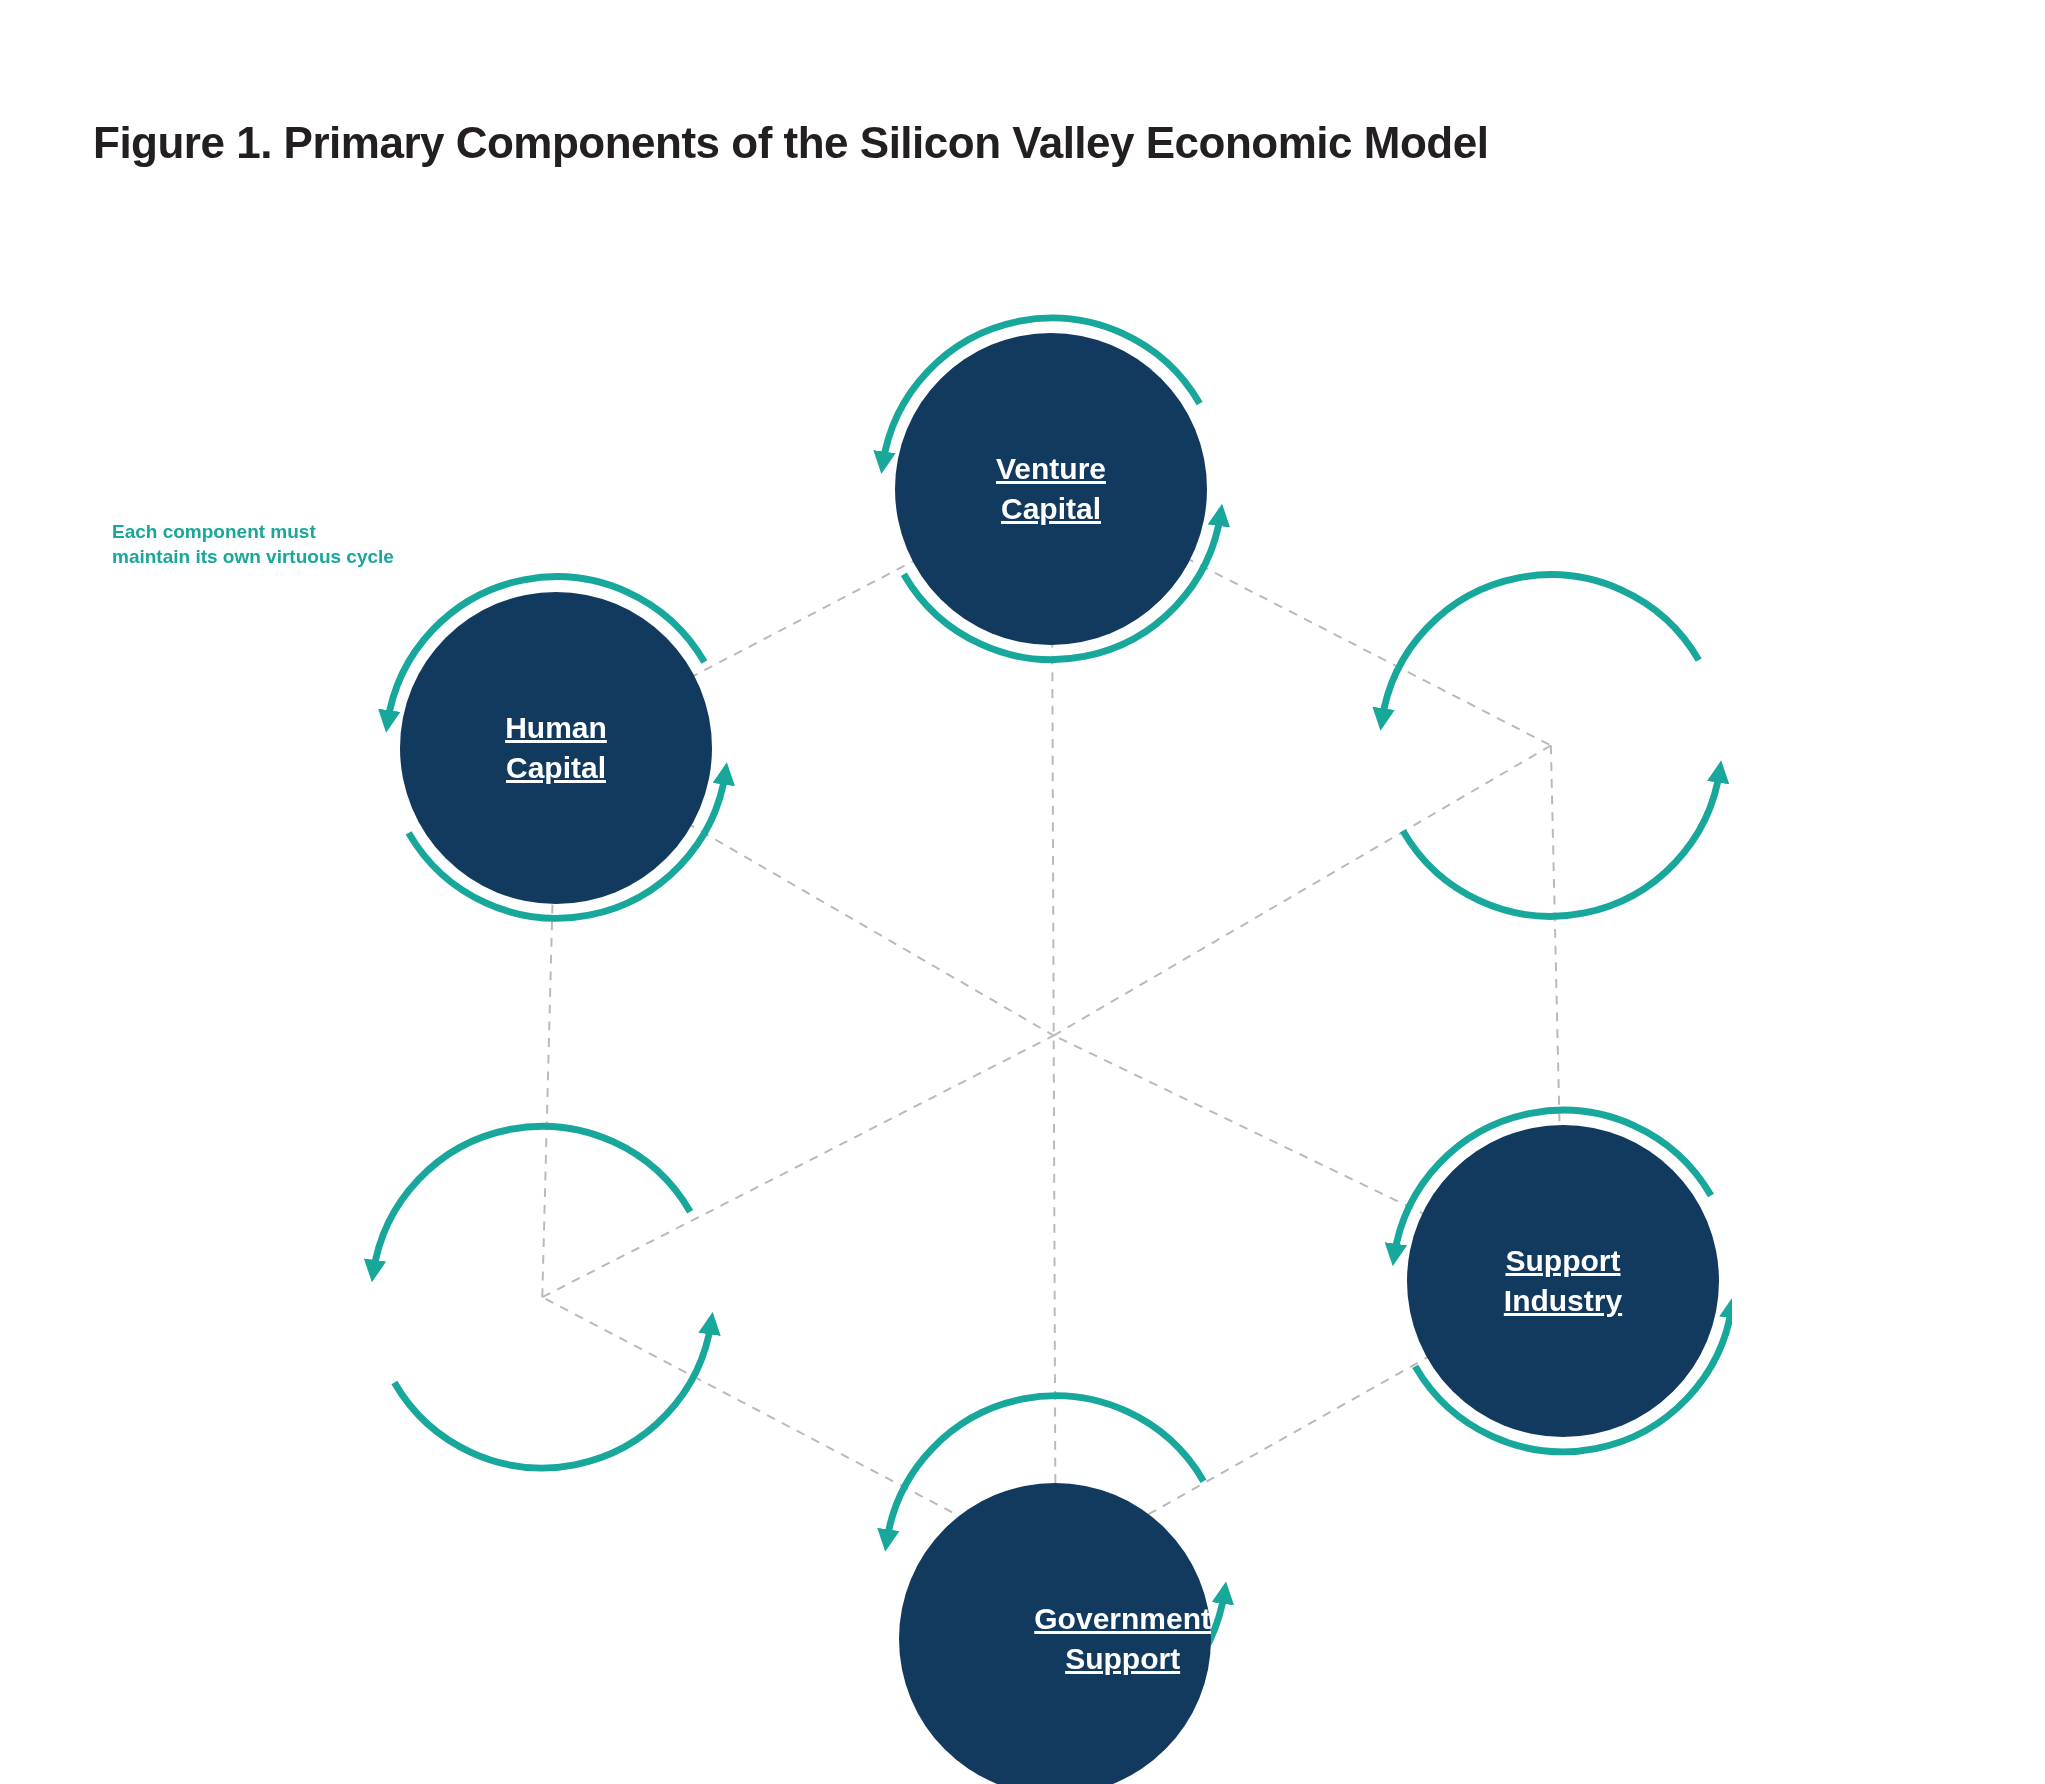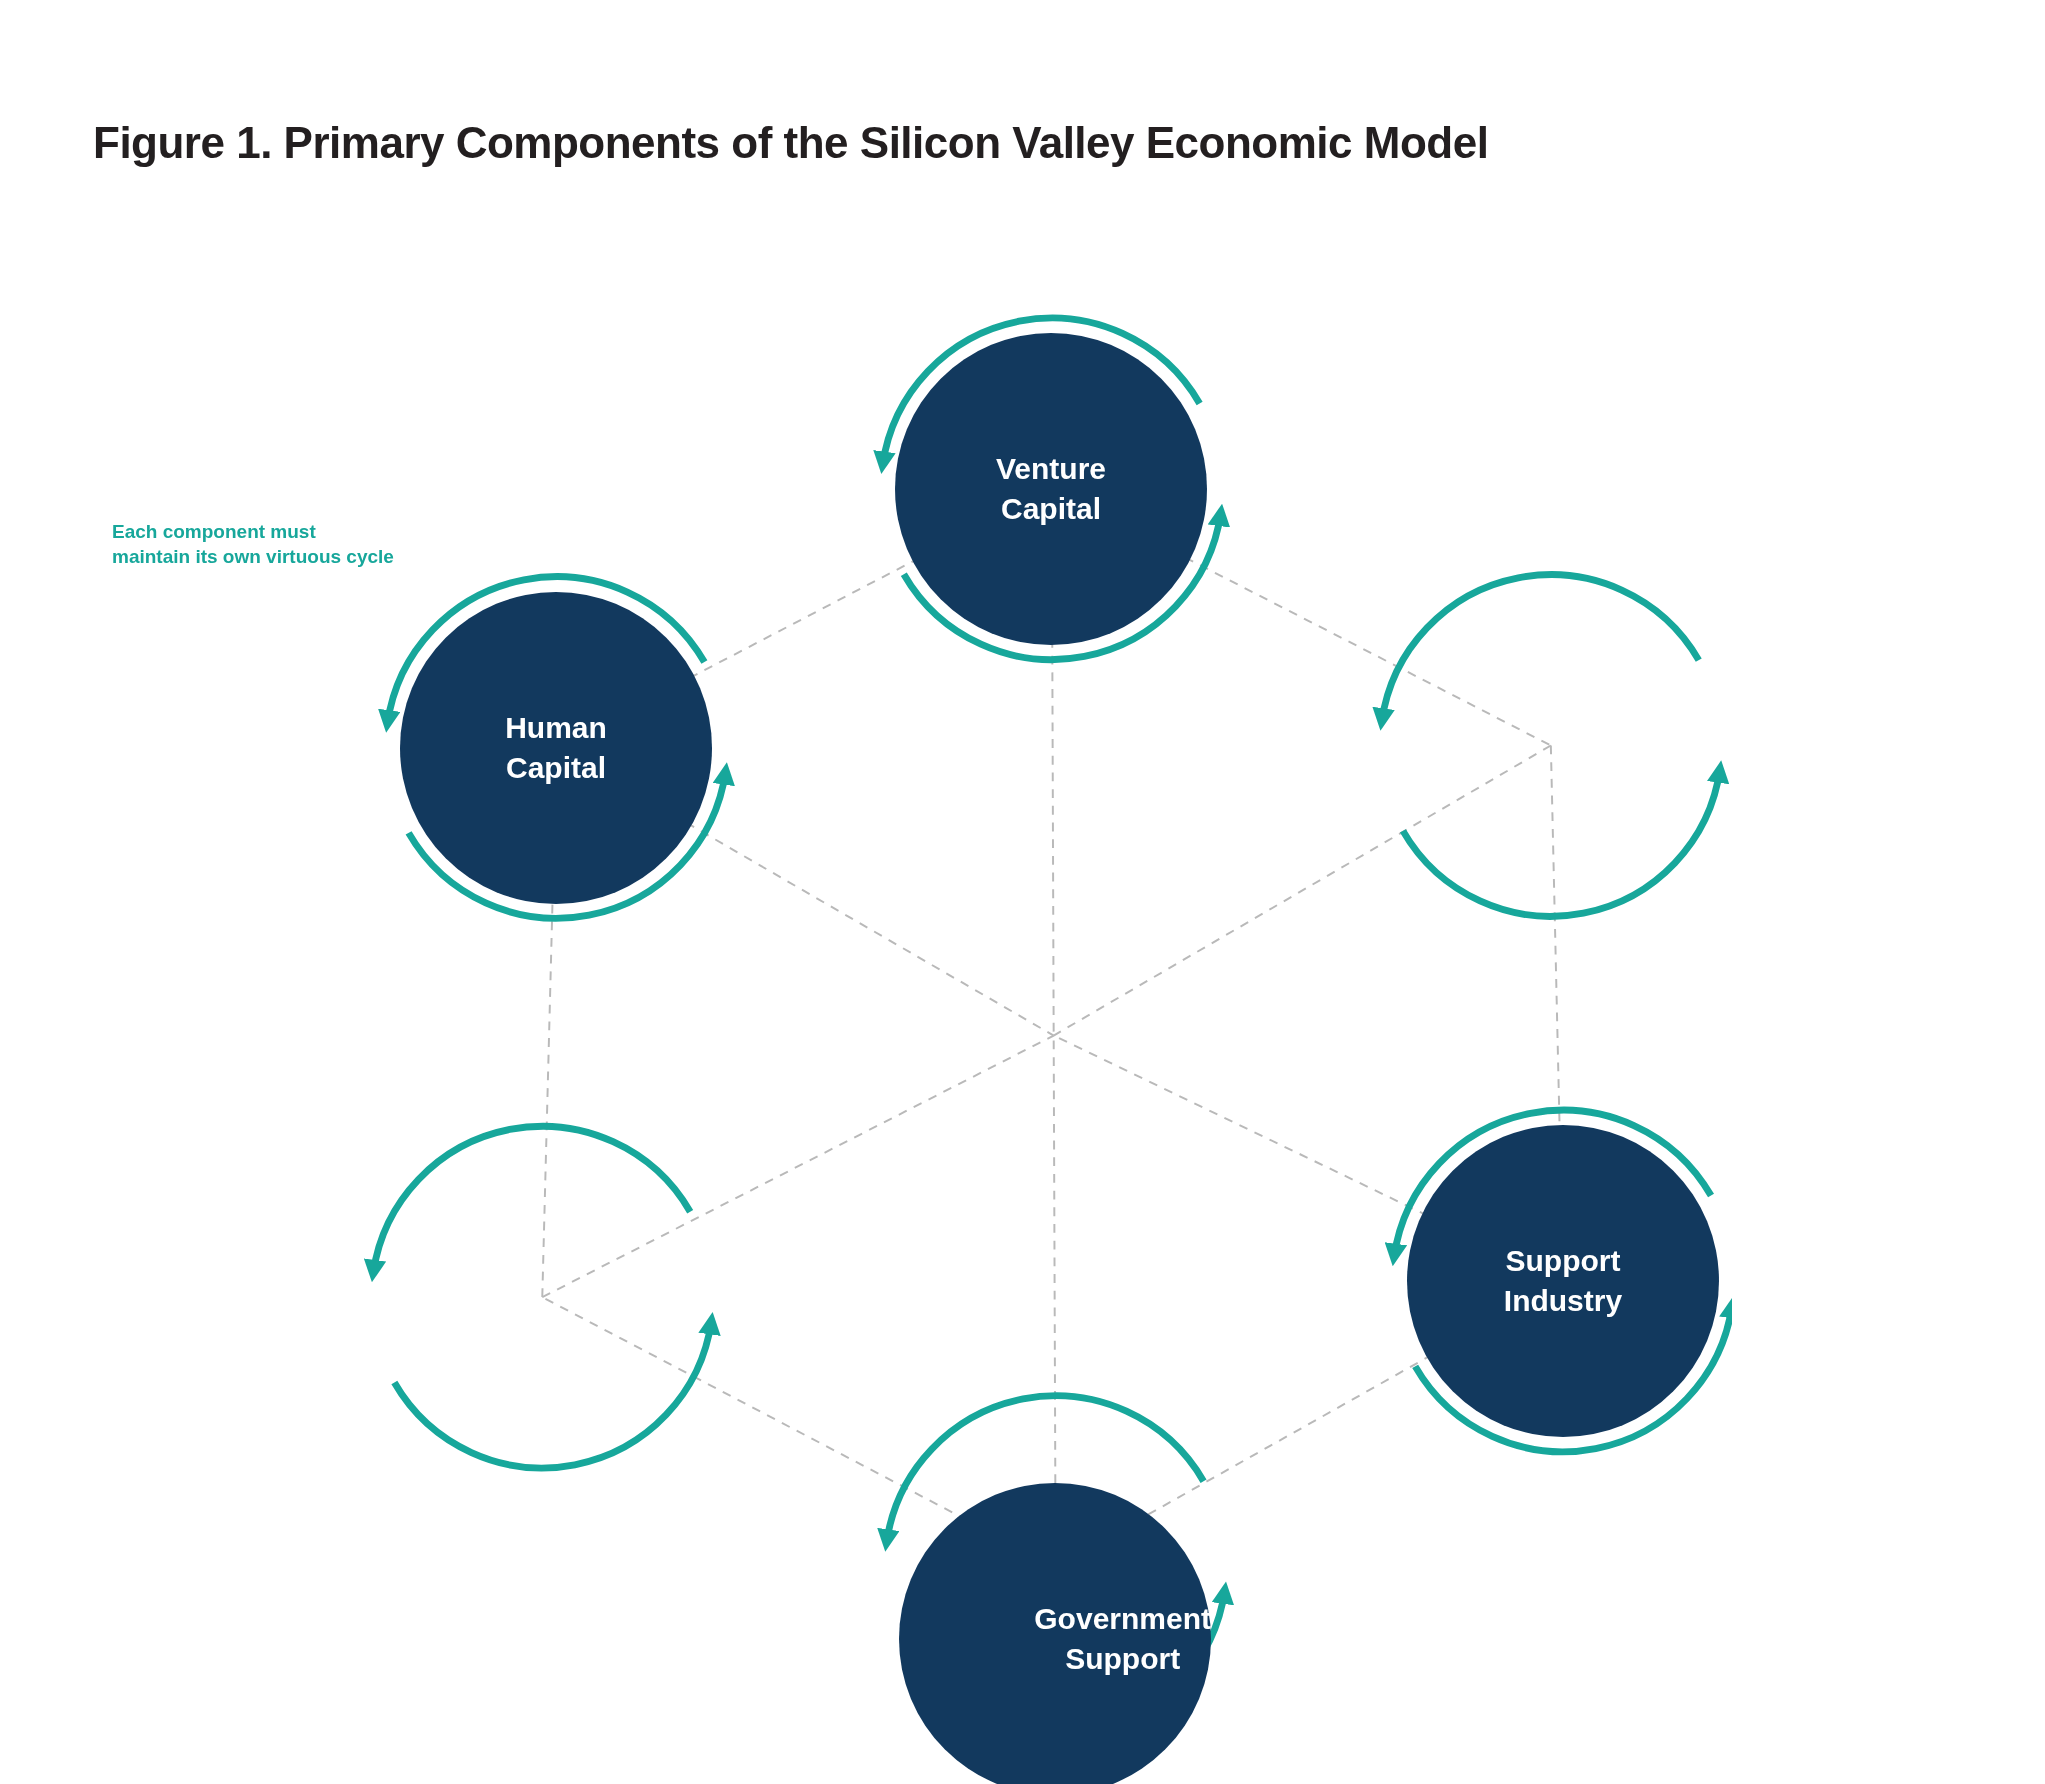--- a/index.html
+++ b/index.html
@@ -27,21 +27,21 @@
   .node{
     position:absolute;z-index:2;
     border-radius:50%;
     background:var(--navy);
     display:flex;align-items:center;justify-content:center;
     text-align:center;
   }
   .node-label{
     color:var(--white);
     font-weight:bold;
-    font-size:30px;line-height:1.32;
+    font-size:30px;line-height:1.32;text-decoration:underline;
   }
   .node-label span{display:block;}
   #center-note{
     position:absolute;left:931px;top:923px;width:245px;z-index:1;
     background:var(--bg);
     color:var(--navy);
     font-weight:bold;font-size:28.5px;line-height:1.4;
     text-align:center;padding:6.9px 0;
   }
   #annotation{

